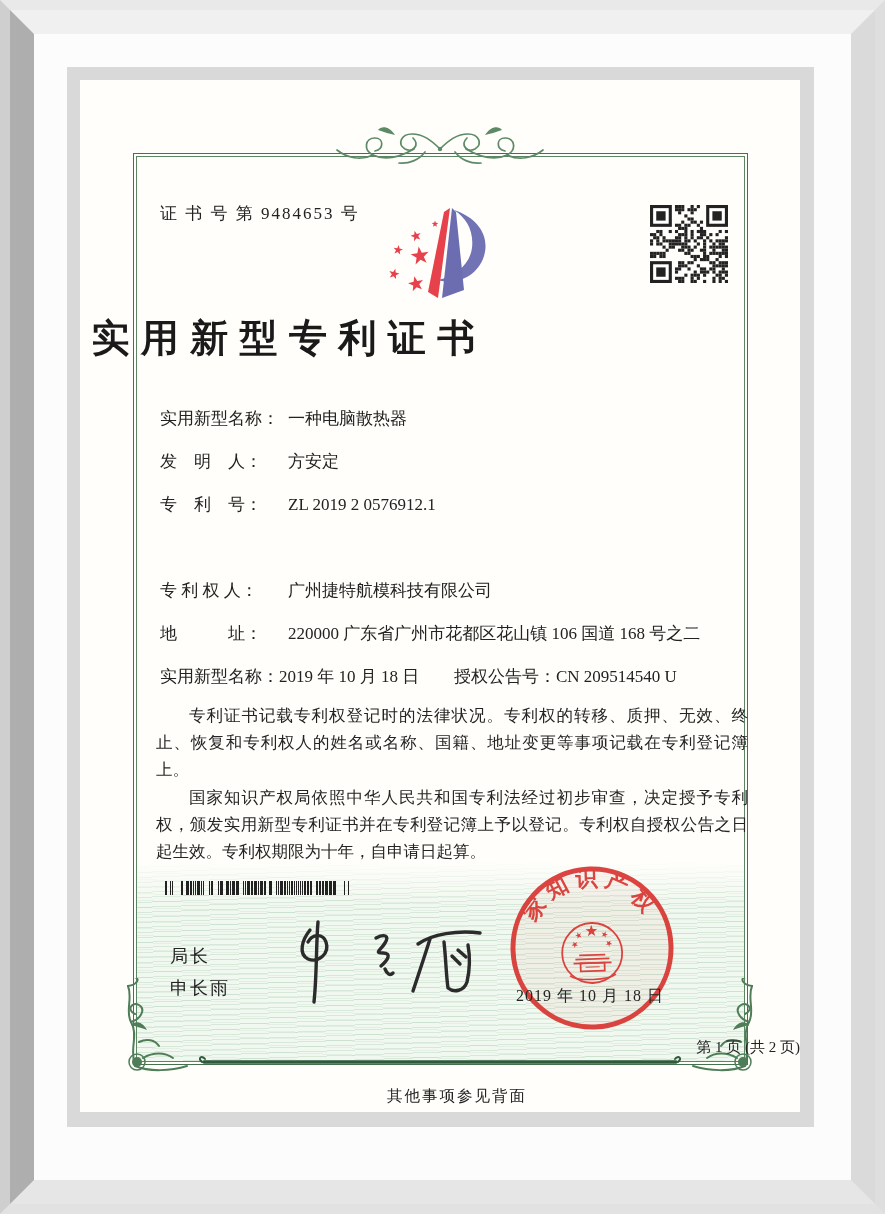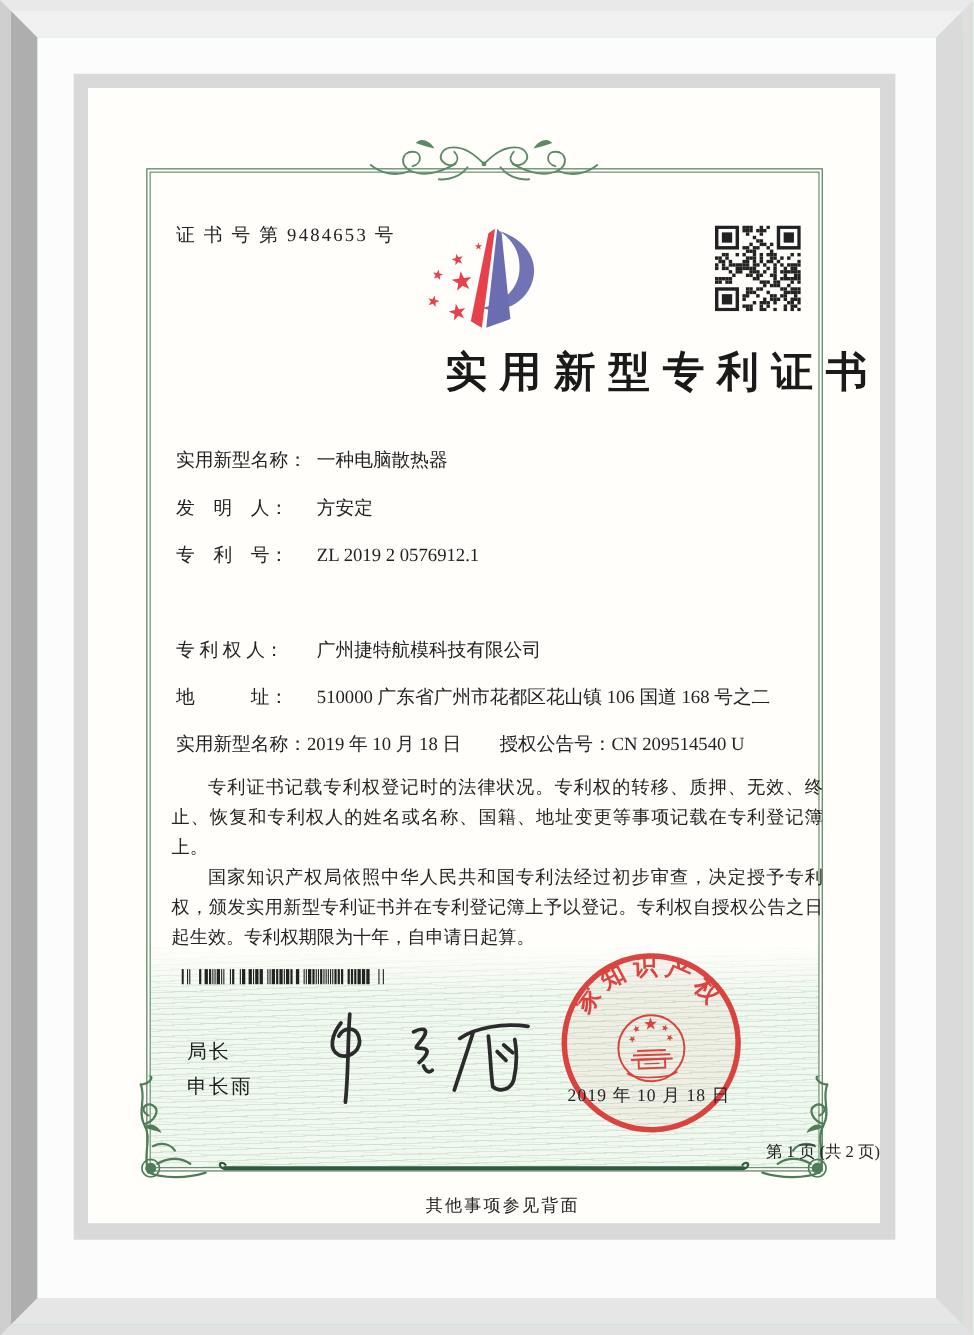--- a/index.html
+++ b/index.html
@@ -20,21 +20,21 @@
   .band{position:absolute;left:57px;top:782px;width:607px;height:200px;
         background-color:#f1f8f0;
         background-image:repeating-linear-gradient(178deg, rgba(124,176,136,.22) 0 1px, transparent 1px 5px),
                          repeating-linear-gradient(2deg, rgba(124,176,136,.12) 0 1px, transparent 1px 7px);}
   .band-fade{position:absolute;left:57px;top:782px;width:607px;height:42px;
              background:linear-gradient(#fffefa, rgba(255,254,250,0));}
   
   .cert-no{position:absolute;left:80px;top:122px;font-size:17px;letter-spacing:2px;color:#222;}
   .logo{position:absolute;left:306px;top:118px;width:122px;height:114px;}
   .qr{position:absolute;left:570px;top:125px;width:78px;height:78px;}
-  .title{position:absolute;left:0;top:233px;width:720px;text-align:right;
+  .title{position:absolute;left:0;top:233px;width:720px;text-align:left;
          font-size:38px;font-weight:600;letter-spacing:.30em;text-indent:.30em;color:#1a1a1a;}
   .frow{position:absolute;left:80px;width:600px;font-size:17px;line-height:22px;white-space:nowrap;color:#222;}
   .frow .lab{display:inline-block;min-width:128px;}
   .grant-pair2{position:absolute;left:294px;top:0;}
   .paras{position:absolute;left:76px;top:622px;width:592px;font-size:16.5px;line-height:27.2px;
          text-align:justify;color:#242424;}
   .paras p{margin:0;text-indent:2em;}
   .barcode{position:absolute;left:85px;top:801px;width:186px;height:14px;}
   .signer{position:absolute;left:90px;top:860px;font-size:18px;line-height:32px;color:#222;letter-spacing:2px;}
   .signature{position:absolute;left:192px;top:828px;width:236px;height:104px;}
@@ -371,21 +371,21 @@
     <div class="frow" style="top:371px">
       <span class="lab">发　明　人：</span><span>方安定</span>
     </div>
     <div class="frow" style="top:414px">
       <span class="lab">专　利　号：</span><span>ZL 2019 2 0576912.1</span>
     </div>
     <div class="frow" style="top:500px">
       <span class="lab">专 利 权 人：</span><span>广州捷特航模科技有限公司</span>
     </div>
     <div class="frow" style="top:543px">
-      <span class="lab">地　　　址：</span><span>510000 广东省广州市花都区花山镇 106 国道 168 号之二</span>
+      <span class="lab">地　　　址：</span><span>220000 广东省广州市花都区花山镇 106 国道 168 号之二</span>
     </div>
     <div class="frow" style="top:586px">
       <span>实用新型名称：</span><span>2019 年 10 月 18 日</span>
       <span class="grant-pair2">
         <span>授权公告号：</span><span>CN 209514540 U</span>
       </span>
     </div>
 
     <div class="paras">
       <p>专利证书记载专利权登记时的法律状况。专利权的转移、质押、无效、终止、恢复和专利权人的姓名或名称、国籍、地址变更等事项记载在专利登记簿上。</p>

